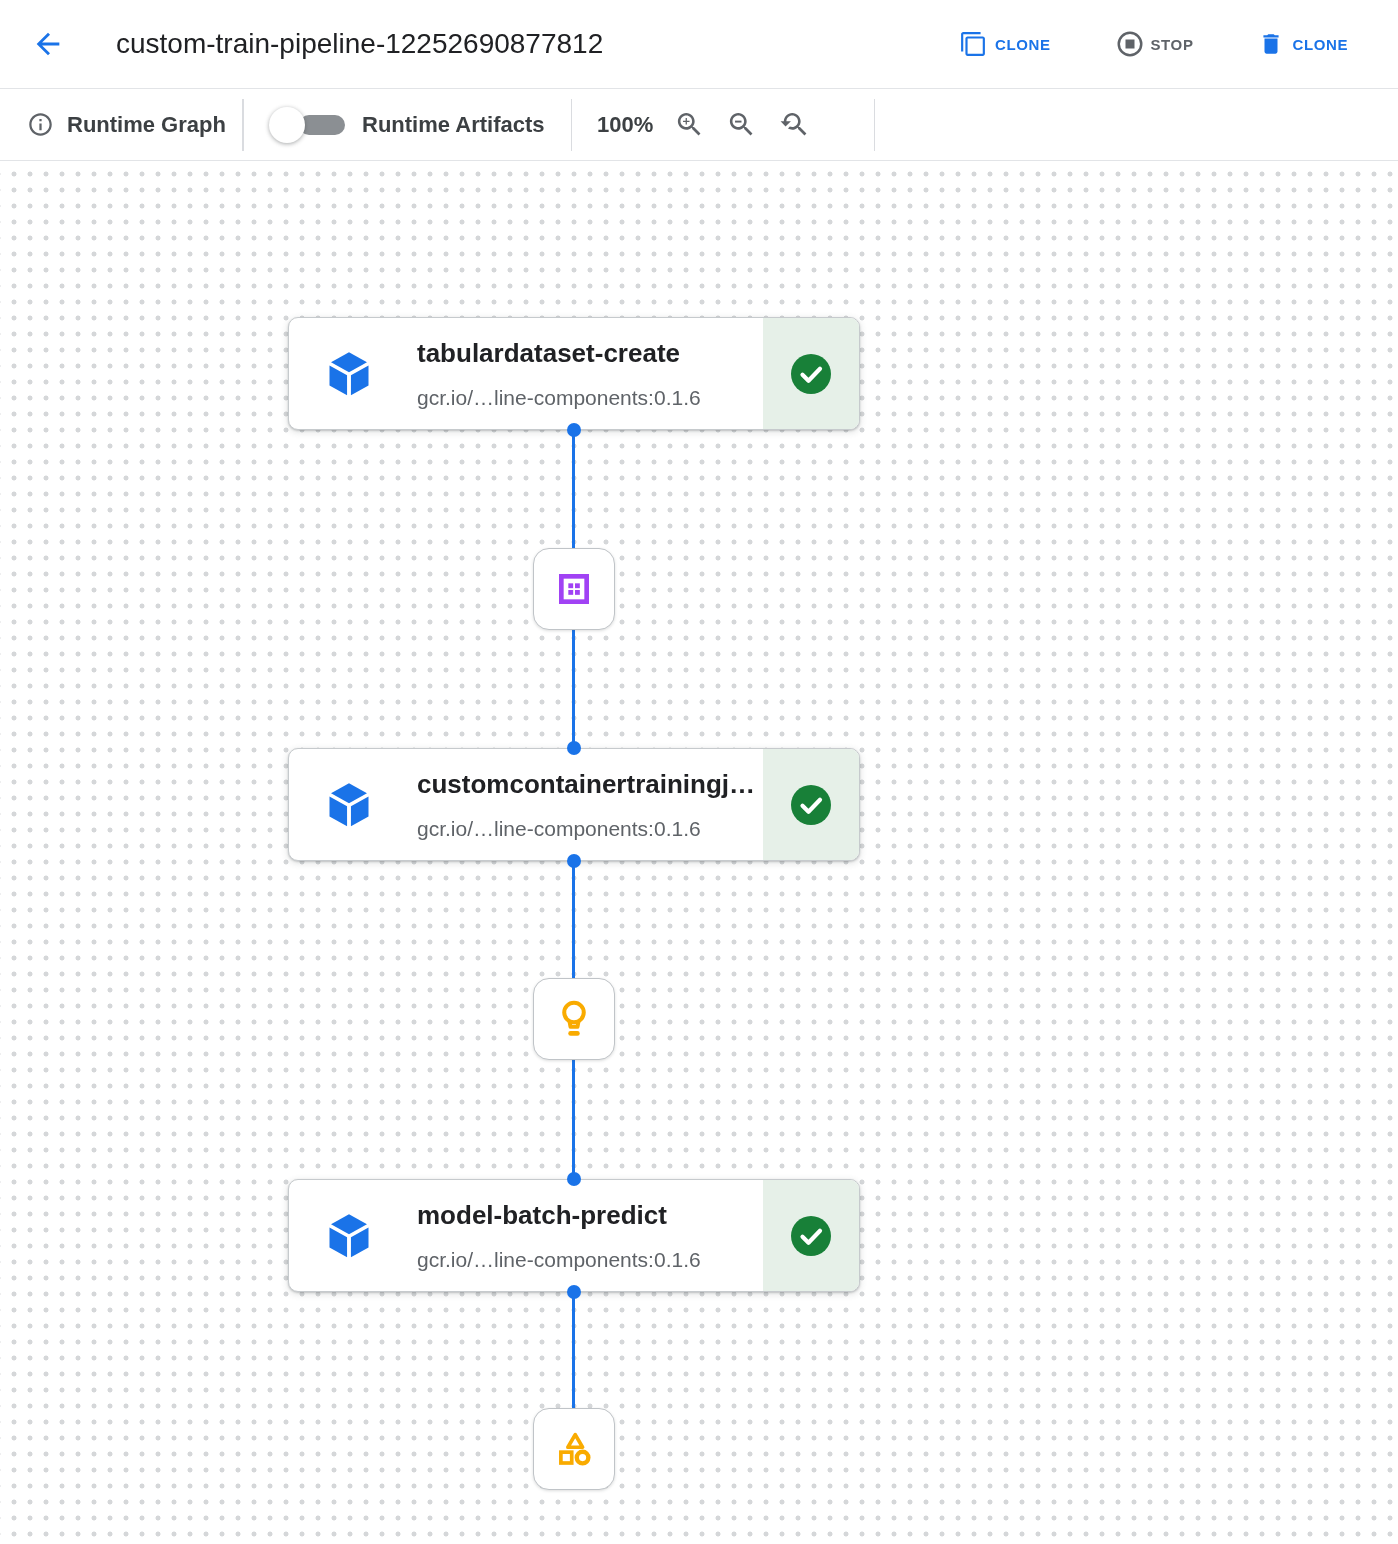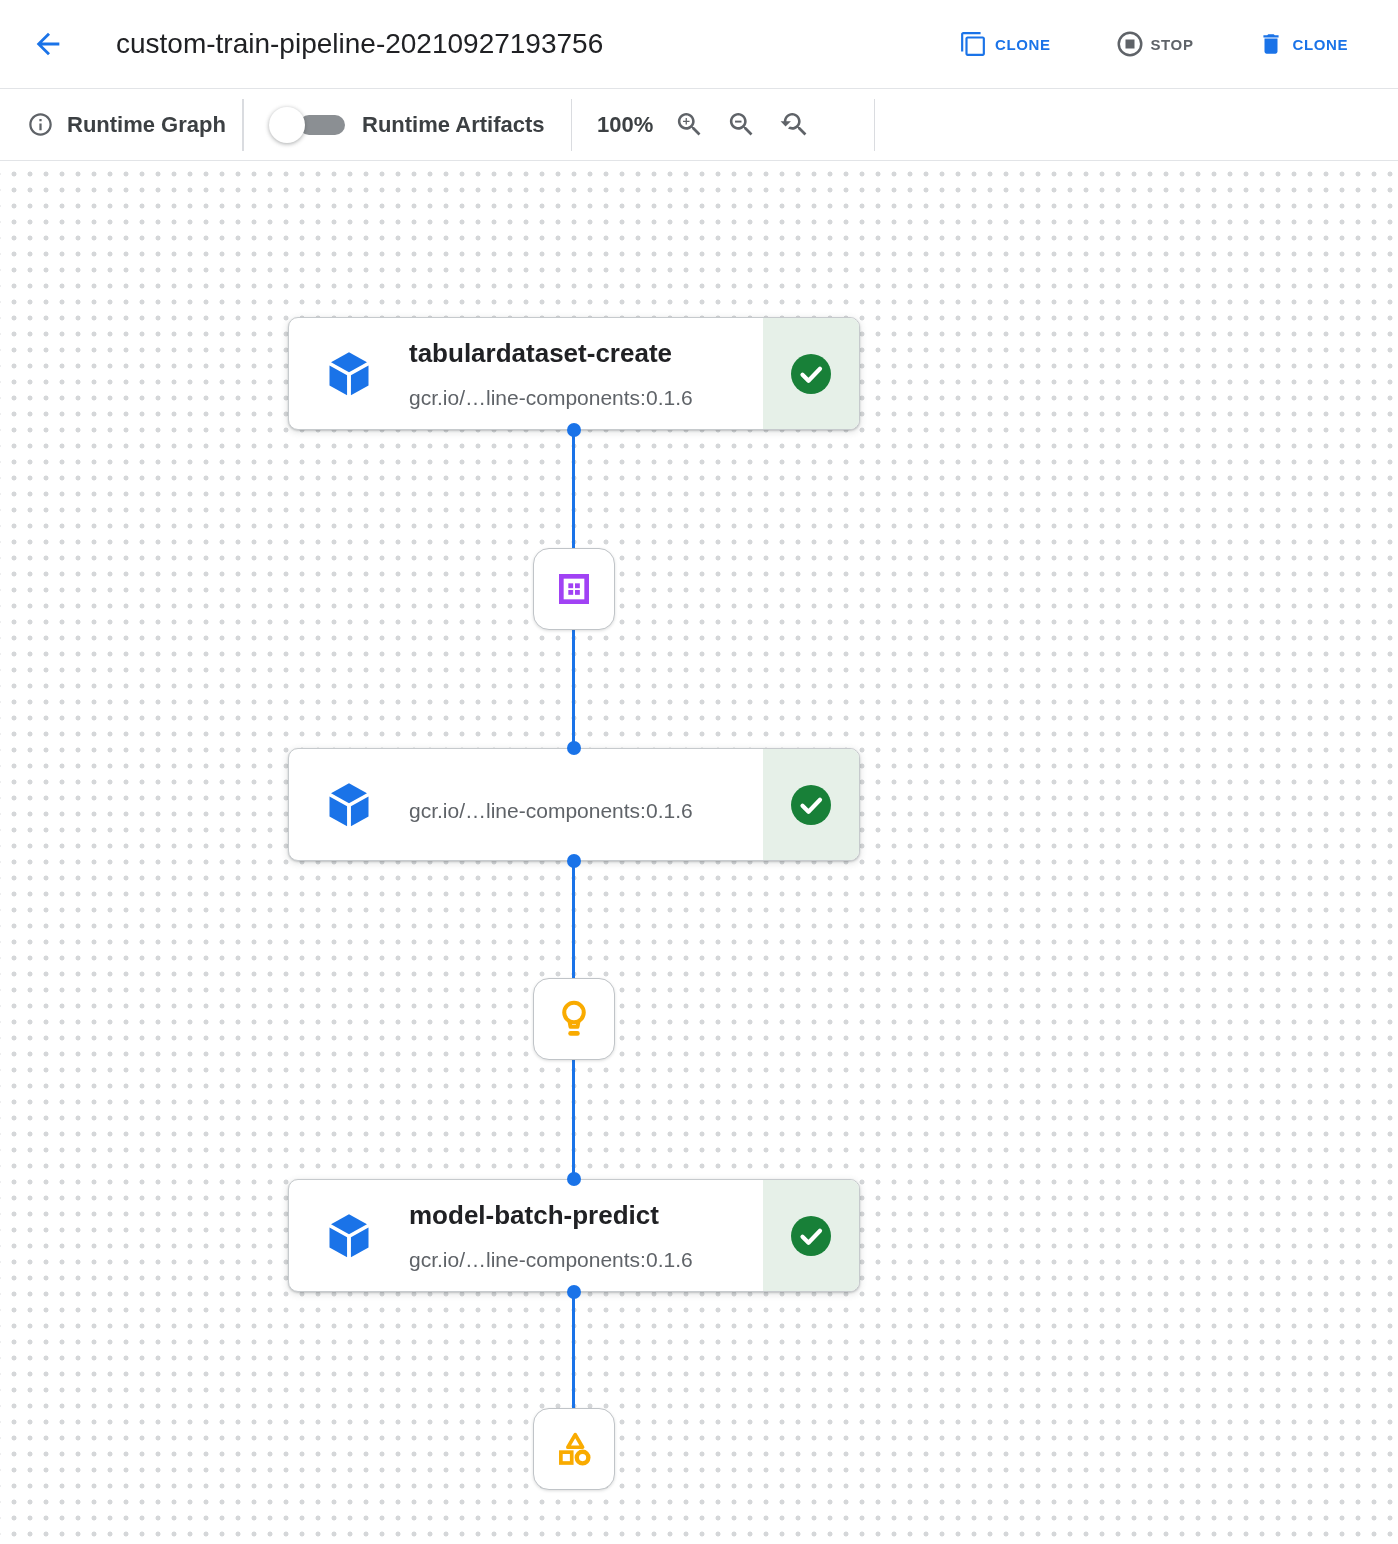--- a/index.html
+++ b/index.html
@@ -30,41 +30,41 @@
   .toggle-thumb { position:absolute; left:0; top:0; width:36px; height:36px; border-radius:50%; background:#fff; box-shadow:0 1px 4px rgba(60,64,67,.45); }
 
   
   .canvas { position:relative; width:1398px; height:1382px; background-color:#fff;
     background-image:radial-gradient(circle, #d5d7d9 2.2px, transparent 2.8px);
     background-size:16px 16px; background-position:6px 5px; }
 
   .connector-line { position:absolute; left:572px; top:269px; width:3px; height:982px; background:#1a73e8; z-index:1; }
   .connector-dot { position:absolute; width:14px; height:14px; border-radius:50%; background:#1a73e8; z-index:3; }
 
-  .exec-node { position:absolute; left:288px; width:572px; height:113px; background:#fff; border:1px solid #c6cacd; border-radius:10px; display:flex; align-items:stretch; z-index:2; cursor:pointer; box-shadow:0 1px 2px rgba(60,64,67,.25), 0 2px 6px 1px rgba(60,64,67,.12); overflow:hidden; }
+  .exec-node { position:absolute; left:288px; width:572px; height:113px; background:#fff; border:1px solid #c6cacd; border-radius:10px; display:flex; align-items:stretch; z-index:2; cursor:pointer; box-shadow:0 1px 2px rgba(60,64,67,.25), 0 2px 6px 1px rgba(60,64,67,.12); overflow:hidden;gap:8px; }
   .exec-icon-wrap { width:120px; display:flex; align-items:center; justify-content:center; flex:none; }
   .exec-text { flex:1; display:flex; flex-direction:column; justify-content:center; gap:5px; min-width:0; }
   .exec-title { font-size:26px; font-weight:700; color:#202124; white-space:nowrap; overflow:hidden; }
   .exec-subtitle { font-size:21px; font-weight:400; color:#5f6368; white-space:nowrap; overflow:hidden;margin-top:12px; }
   .exec-status { width:96px; flex:none; background:#e6f0e8; display:flex; align-items:center; justify-content:center; }
 
   .artifact-node { position:absolute; left:533px; width:82px; height:82px; background:#fff; border:1.5px solid #c0c4c8; border-radius:16px; display:flex; align-items:center; justify-content:center; z-index:2; cursor:pointer; box-shadow:0 1px 3px rgba(60,64,67,.18); }
 </style>
 </head>
 <body>
 
 <div class="header">
   <button class="back-btn">
     <span style="display:flex;">
       <svg width="34" height="34" viewBox="0 0 24 24">
           <path fill="#1a73e8" d="M20 11H7.83l5.59-5.59L12 4l-8 8 8 8 1.41-1.41L7.83 13H20v-2z"></path>
         </svg>
     </span>
   </button>
-  <div class="page-title">custom-train-pipeline-20210927193756</div>
+  <div class="page-title">custom-train-pipeline-12252690877812</div>
   <div class="header-actions">
     <button class="action-btn">
       <span style="display:flex;">
         <svg width="26" height="26" viewBox="0 0 24 24" fill="#1a73e8">
           <path d="M3 1c-1.1 0-2 .9-2 2v16h2V3h16V1H3z"></path>
           <path d="M21 5H7c-1.1 0-2 .9-2 2v14c0 1.1.9 2 2 2h14c1.1 0 2-.9 2-2V7c0-1.1-.9-2-2-2zm0 16H7V7h14v14z"></path>
         </svg>
       </span>
       <span>CLONE</span>
     </button>
@@ -176,20 +176,21 @@
 
   <div class="exec-node" style="top:587px;">
     <div class="exec-icon-wrap">
       <svg width="52" height="52" viewBox="0 0 24 24" fill="#1a73e8">
         <polygon points="12,2 20.3,6.6 12,11.2 3.7,6.6"></polygon>
         <polygon points="3,8.1 11.1,12.6 11.1,21.8 3,17.3"></polygon>
         <polygon points="21,8.1 12.9,12.6 12.9,21.8 21,17.3"></polygon>
       </svg>
     </div>
     <div class="exec-text">
+      <div class="exec-title">customcontainertrainingj…</div>
       <div class="exec-subtitle">gcr.io/…line-components:0.1.6</div>
     </div>
     <div class="exec-status">
       <span style="display:flex;">
         <svg width="40" height="40" viewBox="0 0 40 40">
           <circle cx="20" cy="20" r="20" fill="#188038"></circle>
           <path d="M11.5 20.8 L17.5 26.8 L29 14.8" fill="none" stroke="#fff" stroke-width="4.2" stroke-linecap="round" stroke-linejoin="round"></path>
         </svg>
       </span>
     </div>

